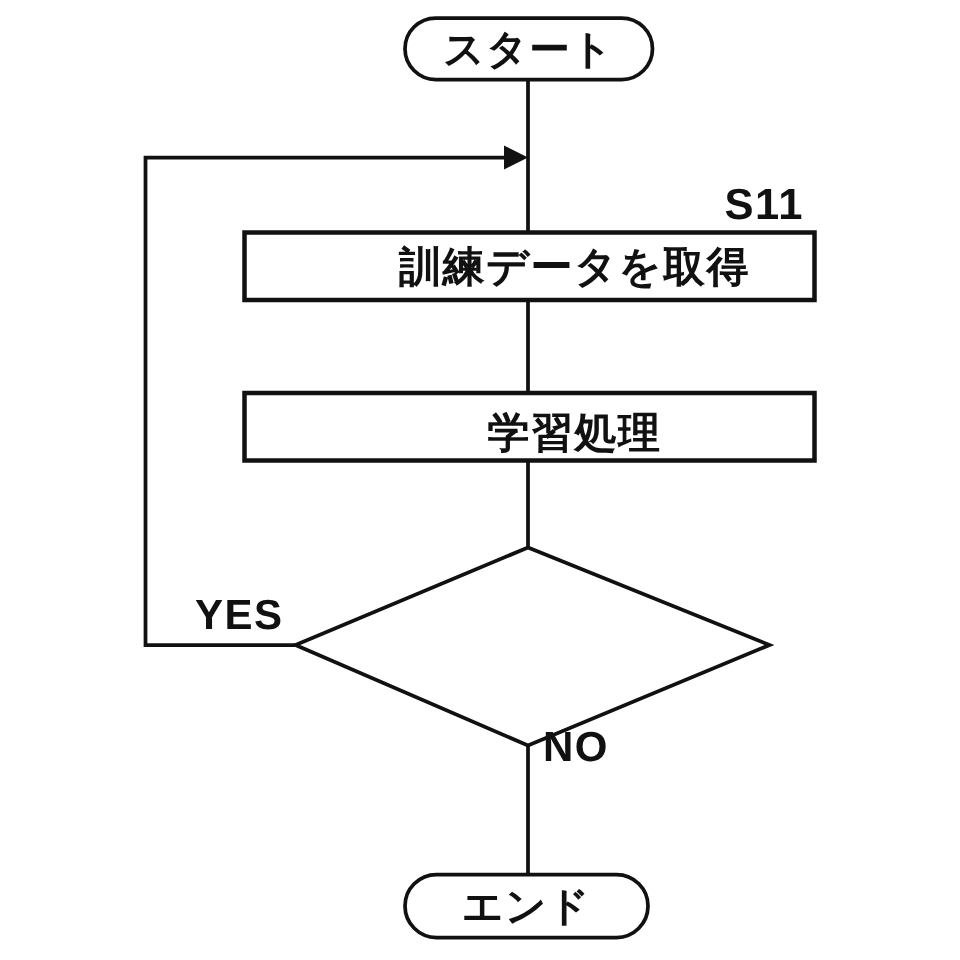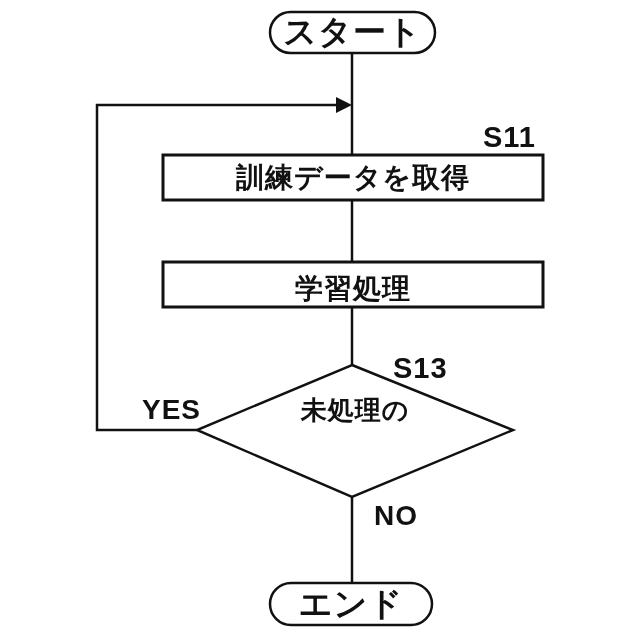--- a/index.html
+++ b/index.html
@@ -26,25 +26,25 @@
     font-weight: bold;
     color: var(--text, #111111);
     white-space: nowrap;
   }
   .node-label {
     display: flex;
     align-items: center;
     justify-content: center;
     text-align: center;
   }
-  .terminal-label   { font-size: 33px; letter-spacing: 1px; }
-  .process-label    { font-size: 28px; letter-spacing: 1px; }
+  .terminal-label   { font-size: 27px; letter-spacing: 1px; }
+  .process-label    { font-size: 28px; letter-spacing: 1px; padding-left: 30px; }
   .decision-label   { font-size: 26px; line-height: 34px; letter-spacing: 1px; }
   .step-tag         { font-size: 29px; letter-spacing: 1px; }
-  .branch-label     { font-size: 28px; letter-spacing: 1px; margin-left: 12px; }
+  .branch-label     { font-size: 28px; letter-spacing: 1px; }
 </style>
 </head>
 <body>
 
 <div class="canvas">
 
   <svg width="640" height="640" viewBox="0 0 640 640">
     <g stroke="#111111" stroke-width="2.5" fill="none">
 
       <line x1="352" y1="53" x2="352" y2="155"></line>
@@ -64,24 +64,22 @@
     <rect x="270" y="583" width="162" height="42" rx="21" ry="21" fill="#ffffff" stroke="#111111" stroke-width="2.5"></rect>
   </svg>
 
   <div class="label node-label terminal-label" style="left:270px; top:12px; width:165px; height:41px;">スタート</div>
 
   <div class="label node-label process-label" style="left:163px; top:155px; width:380px; height:45px;">訓練データを取得</div>
 
   <div class="label node-label process-label" style="left:163px; top:262px; width:380px; height:53px;">学習処理</div>
 
   <div class="label decision-label" style="left:197px; top:393px; width:316px; text-align:center;">
-    <div>未処理の</div>
   </div>
 
   <div class="label node-label terminal-label" style="left:270px; top:583px; width:162px; height:42px;text-align:right;">エンド</div>
 
   <div class="label step-tag" style="left:483px; top:121px;">S11</div>
-  <div class="label step-tag" style="left:393px; top:352px;">S13</div>
 
   <div class="label branch-label" style="left:130px; top:394px;">YES</div>
-  <div class="label branch-label" style="left:362px; top:500px;">NO</div>
+  <div class="label branch-label" style="left:362px; top:482px;">NO</div>
 
 </div>
 
 </body></html>

